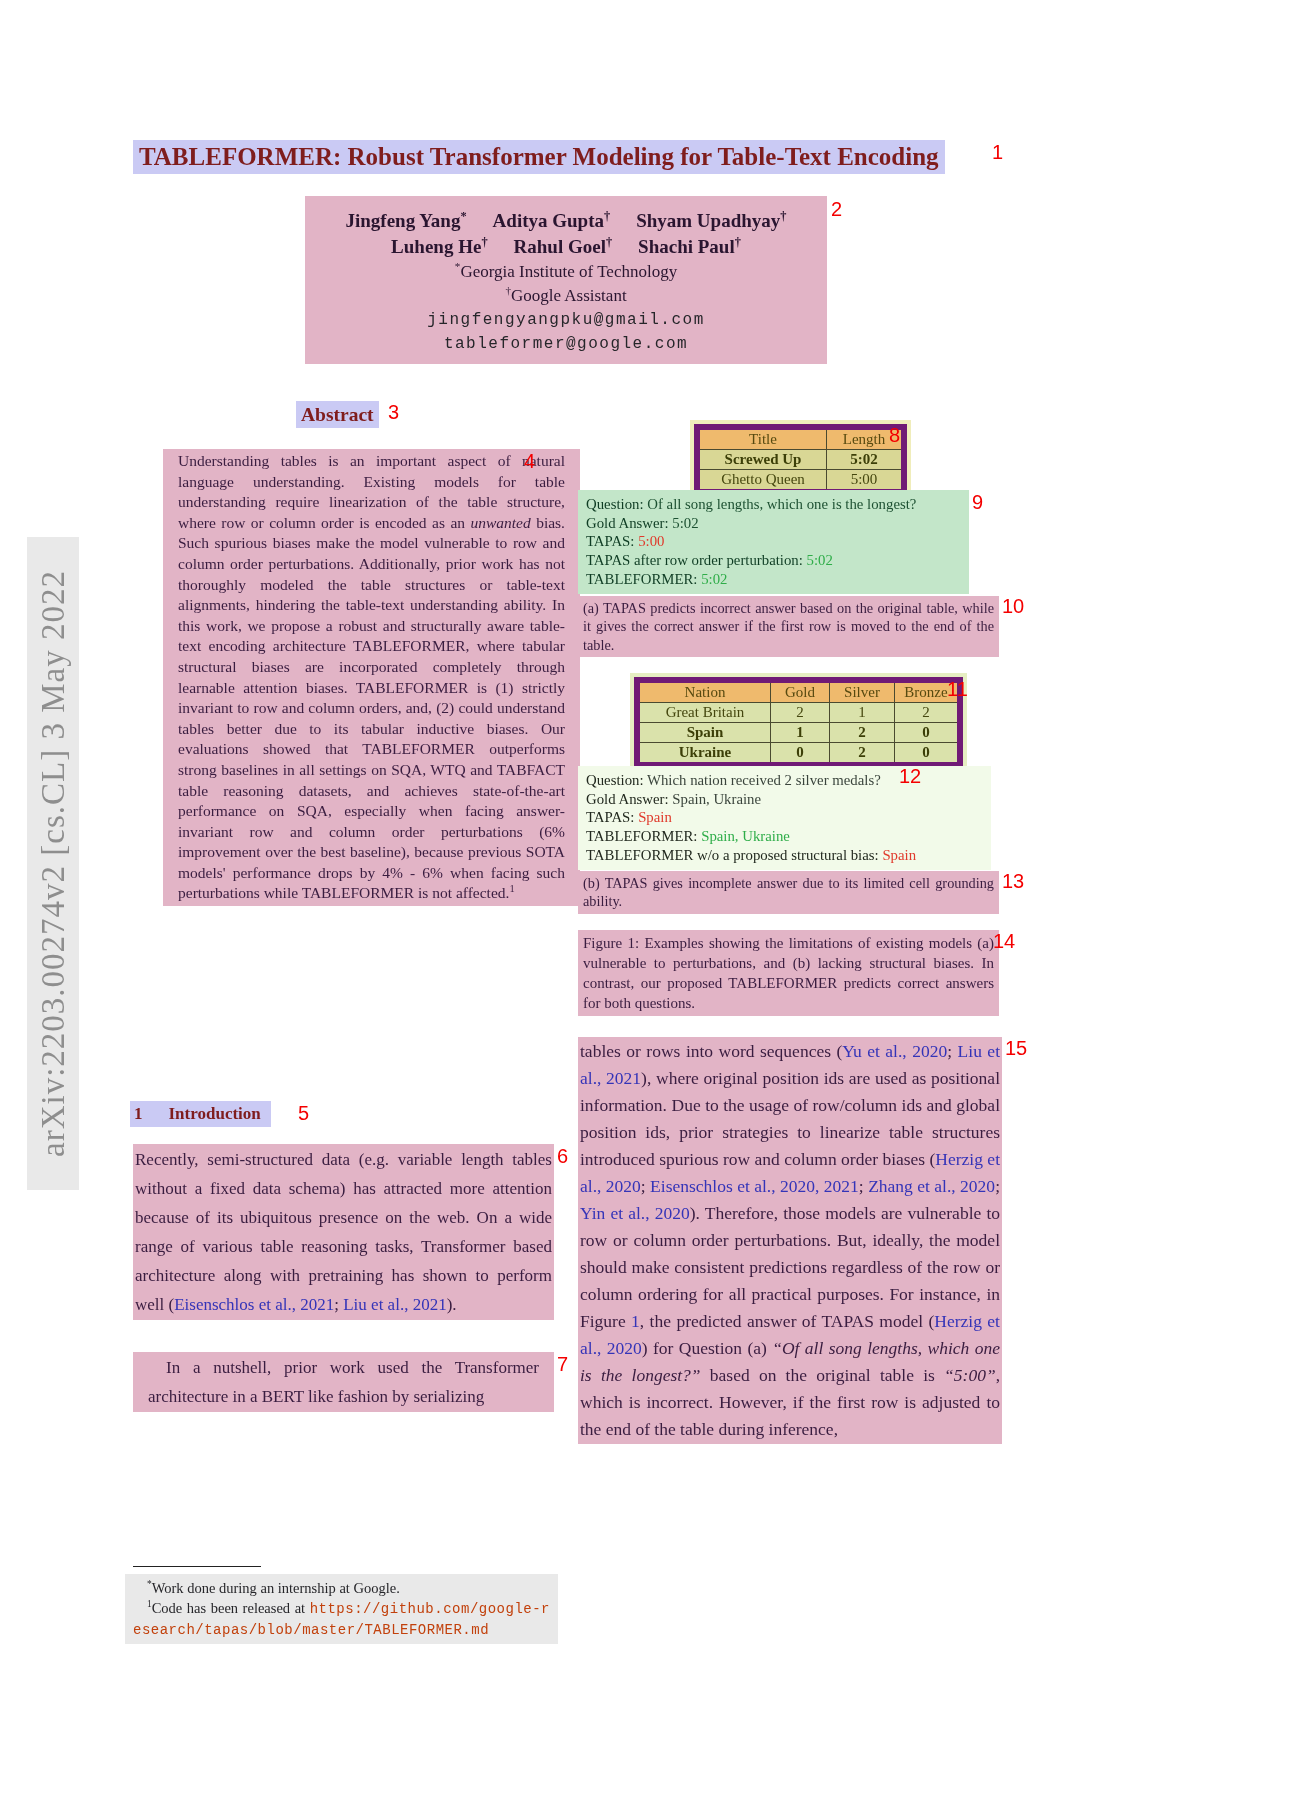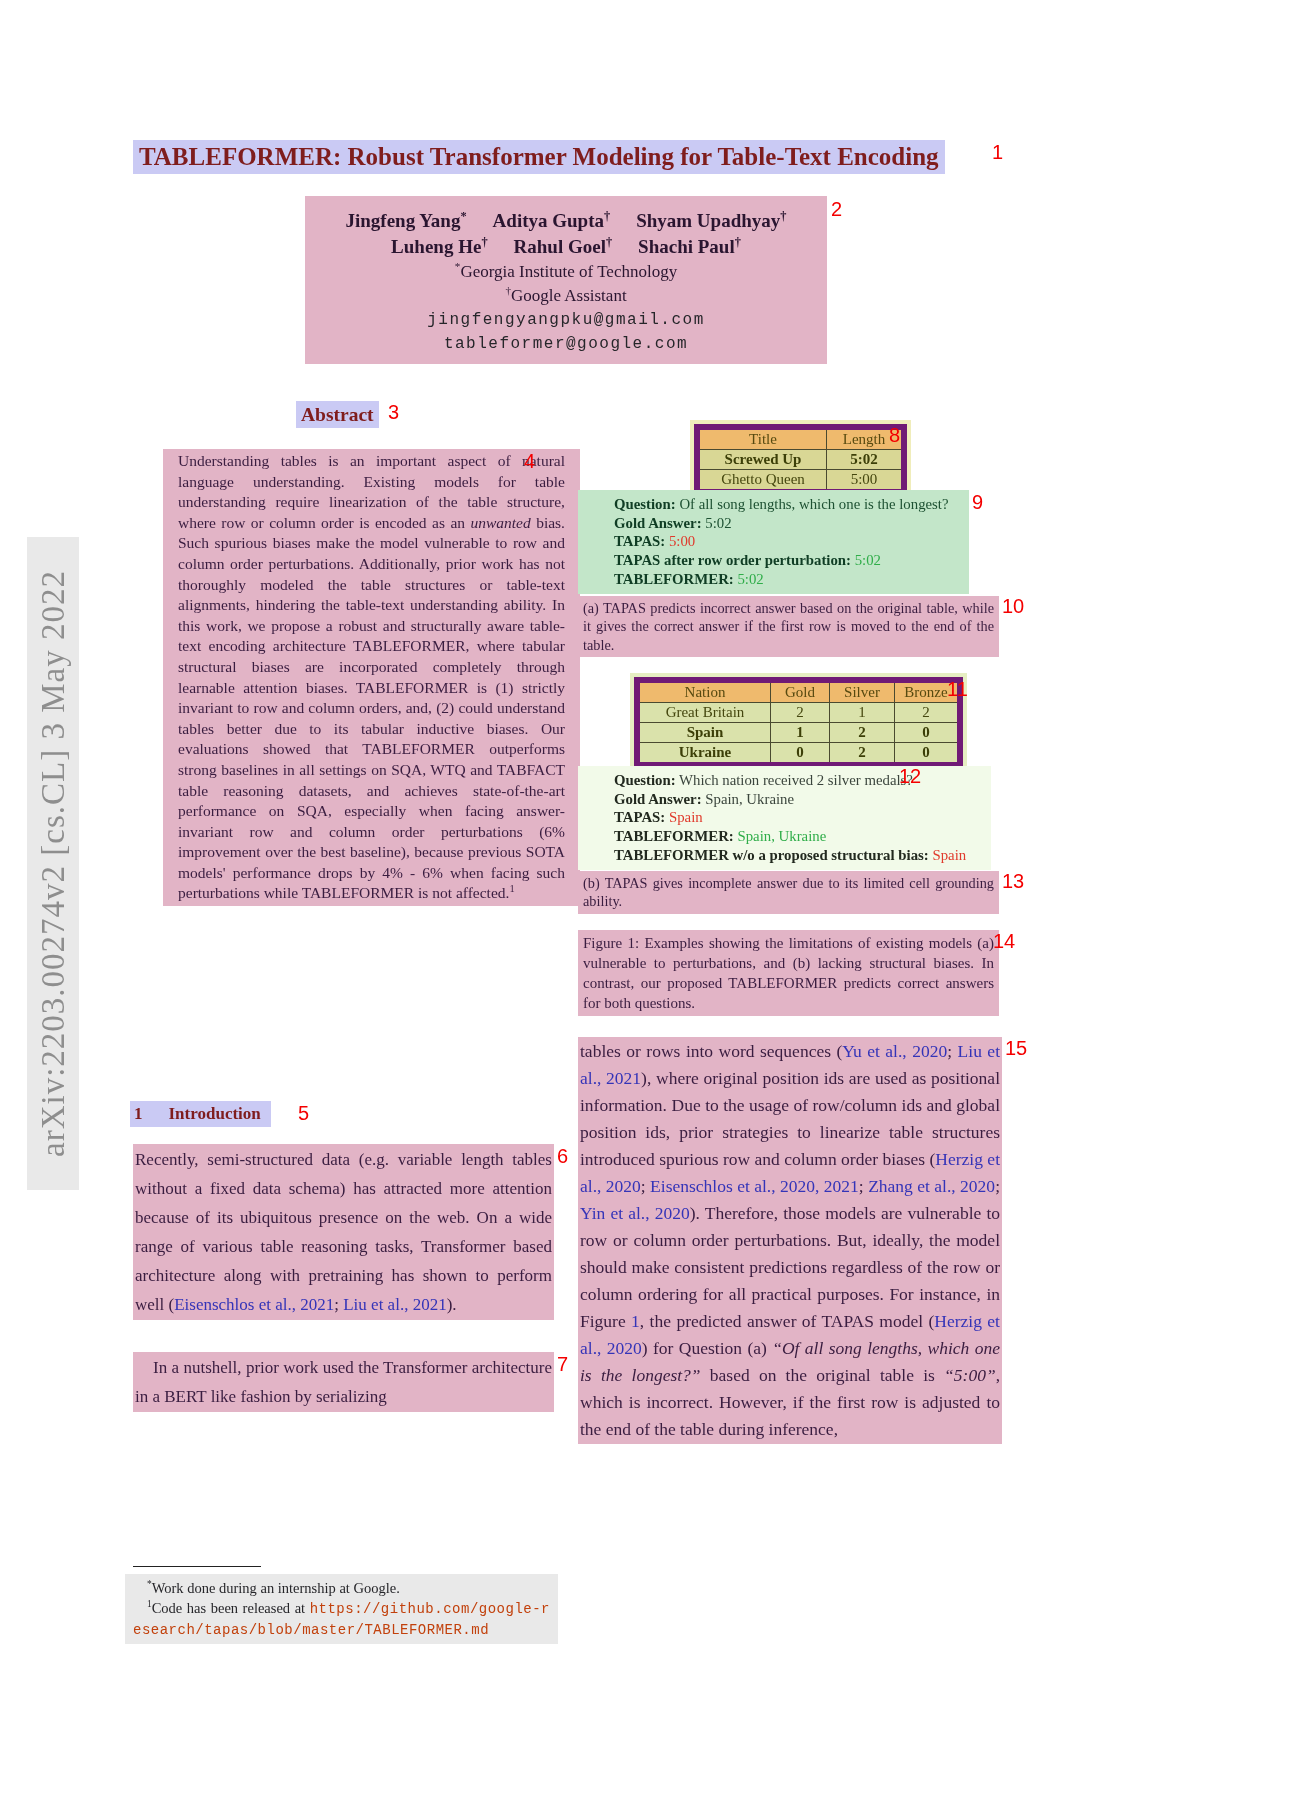--- a/index.html
+++ b/index.html
@@ -24,38 +24,38 @@
   .authors .names{font-size:19px;font-weight:bold;line-height:26px;}
   .authors .names .gap{display:inline-block;width:26px;}
   .authors .affil{font-size:17px;line-height:24px;font-weight:normal;}
   .authors .email{font-family:"Liberation Mono",monospace;font-size:16px;line-height:24px;
                   letter-spacing:1.5px;color:#26262a;}
   sup{vertical-align:super;font-size:0.65em;line-height:0;}
   
   .para{position:absolute;background:#e2b4c6;color:#3a1d40;text-align:justify;}
   .abstract-p{left:163px;top:449px;width:417px;font-size:15.5px;line-height:20.6px;padding:2px 15px;box-sizing:border-box;}
   .intro-p1{left:133px;top:1144px;width:421px;font-size:17px;line-height:29px;padding:1px 2px;box-sizing:border-box;}
-  .intro-p2{left:133px;top:1352px;width:421px;font-size:17px;line-height:29px;text-indent:18px;padding:1px 2px;box-sizing:border-box;}
+  .intro-p2{left:133px;top:1352px;width:421px;font-size:17px;line-height:29px;text-indent:18px;padding:1px 15px;box-sizing:border-box;}
   .body-right{left:578px;top:1037px;width:424px;font-size:17.5px;line-height:27px;padding:1px 2px;box-sizing:border-box;}
   .i{font-style:italic;}
   .cite{color:#3434b8;}
   .supseg{vertical-align:super;font-size:0.68em;line-height:0;}
   
   .twrap{position:absolute;padding:4px;}
   .twrap1{left:690px;top:420px;background:#f0edbb;}
   .twrap2{left:630px;top:673px;background:#e6eec2;}
   table.ftable{border-collapse:collapse;text-align:center;color:#45470f;border:6px solid #701a75;padding-left:45px;}
   .ftable td{border:1px solid #4a4a30;font-size:15px;line-height:19px;height:19px;padding:0 4px;}
   .thead td{background:#efba6d;color:#574a10;}
   .t1 .trow td{background:#d9d795;}
   .t2 .trow td{background:#dae2ab;}
   .boldrow td{font-weight:bold;color:#3c3f08;}
   
   .qa{position:absolute;font-size:14.8px;line-height:18.7px;padding:5px 8px;box-sizing:border-box;}
-  .qa b{font-weight:bold;margin-left:28px;}
+  .qa b{font-weight:normal;}
   .qa .red{color:#e03a2c;}
   .qa .green{color:#2fad49;}
   .qa1{left:578px;top:490px;width:391px;background:#c3e6c9;color:#1d5132;}
   .qa1 b{color:#0f3d24;}
   .qa2{left:578px;top:766px;width:413px;background:#f2fae9;color:#3a443c;}
   .qa2 b{color:#22291f;}
   
   .cap{position:absolute;background:#e2b4c6;color:#3a1d40;padding:3px 5px;text-align:justify;box-sizing:border-box;}
   .cap-a{left:578px;top:596px;width:421px;font-size:14.3px;line-height:18.3px;}
   .cap-b{left:578px;top:871px;width:421px;font-size:14.3px;line-height:18.3px;}

